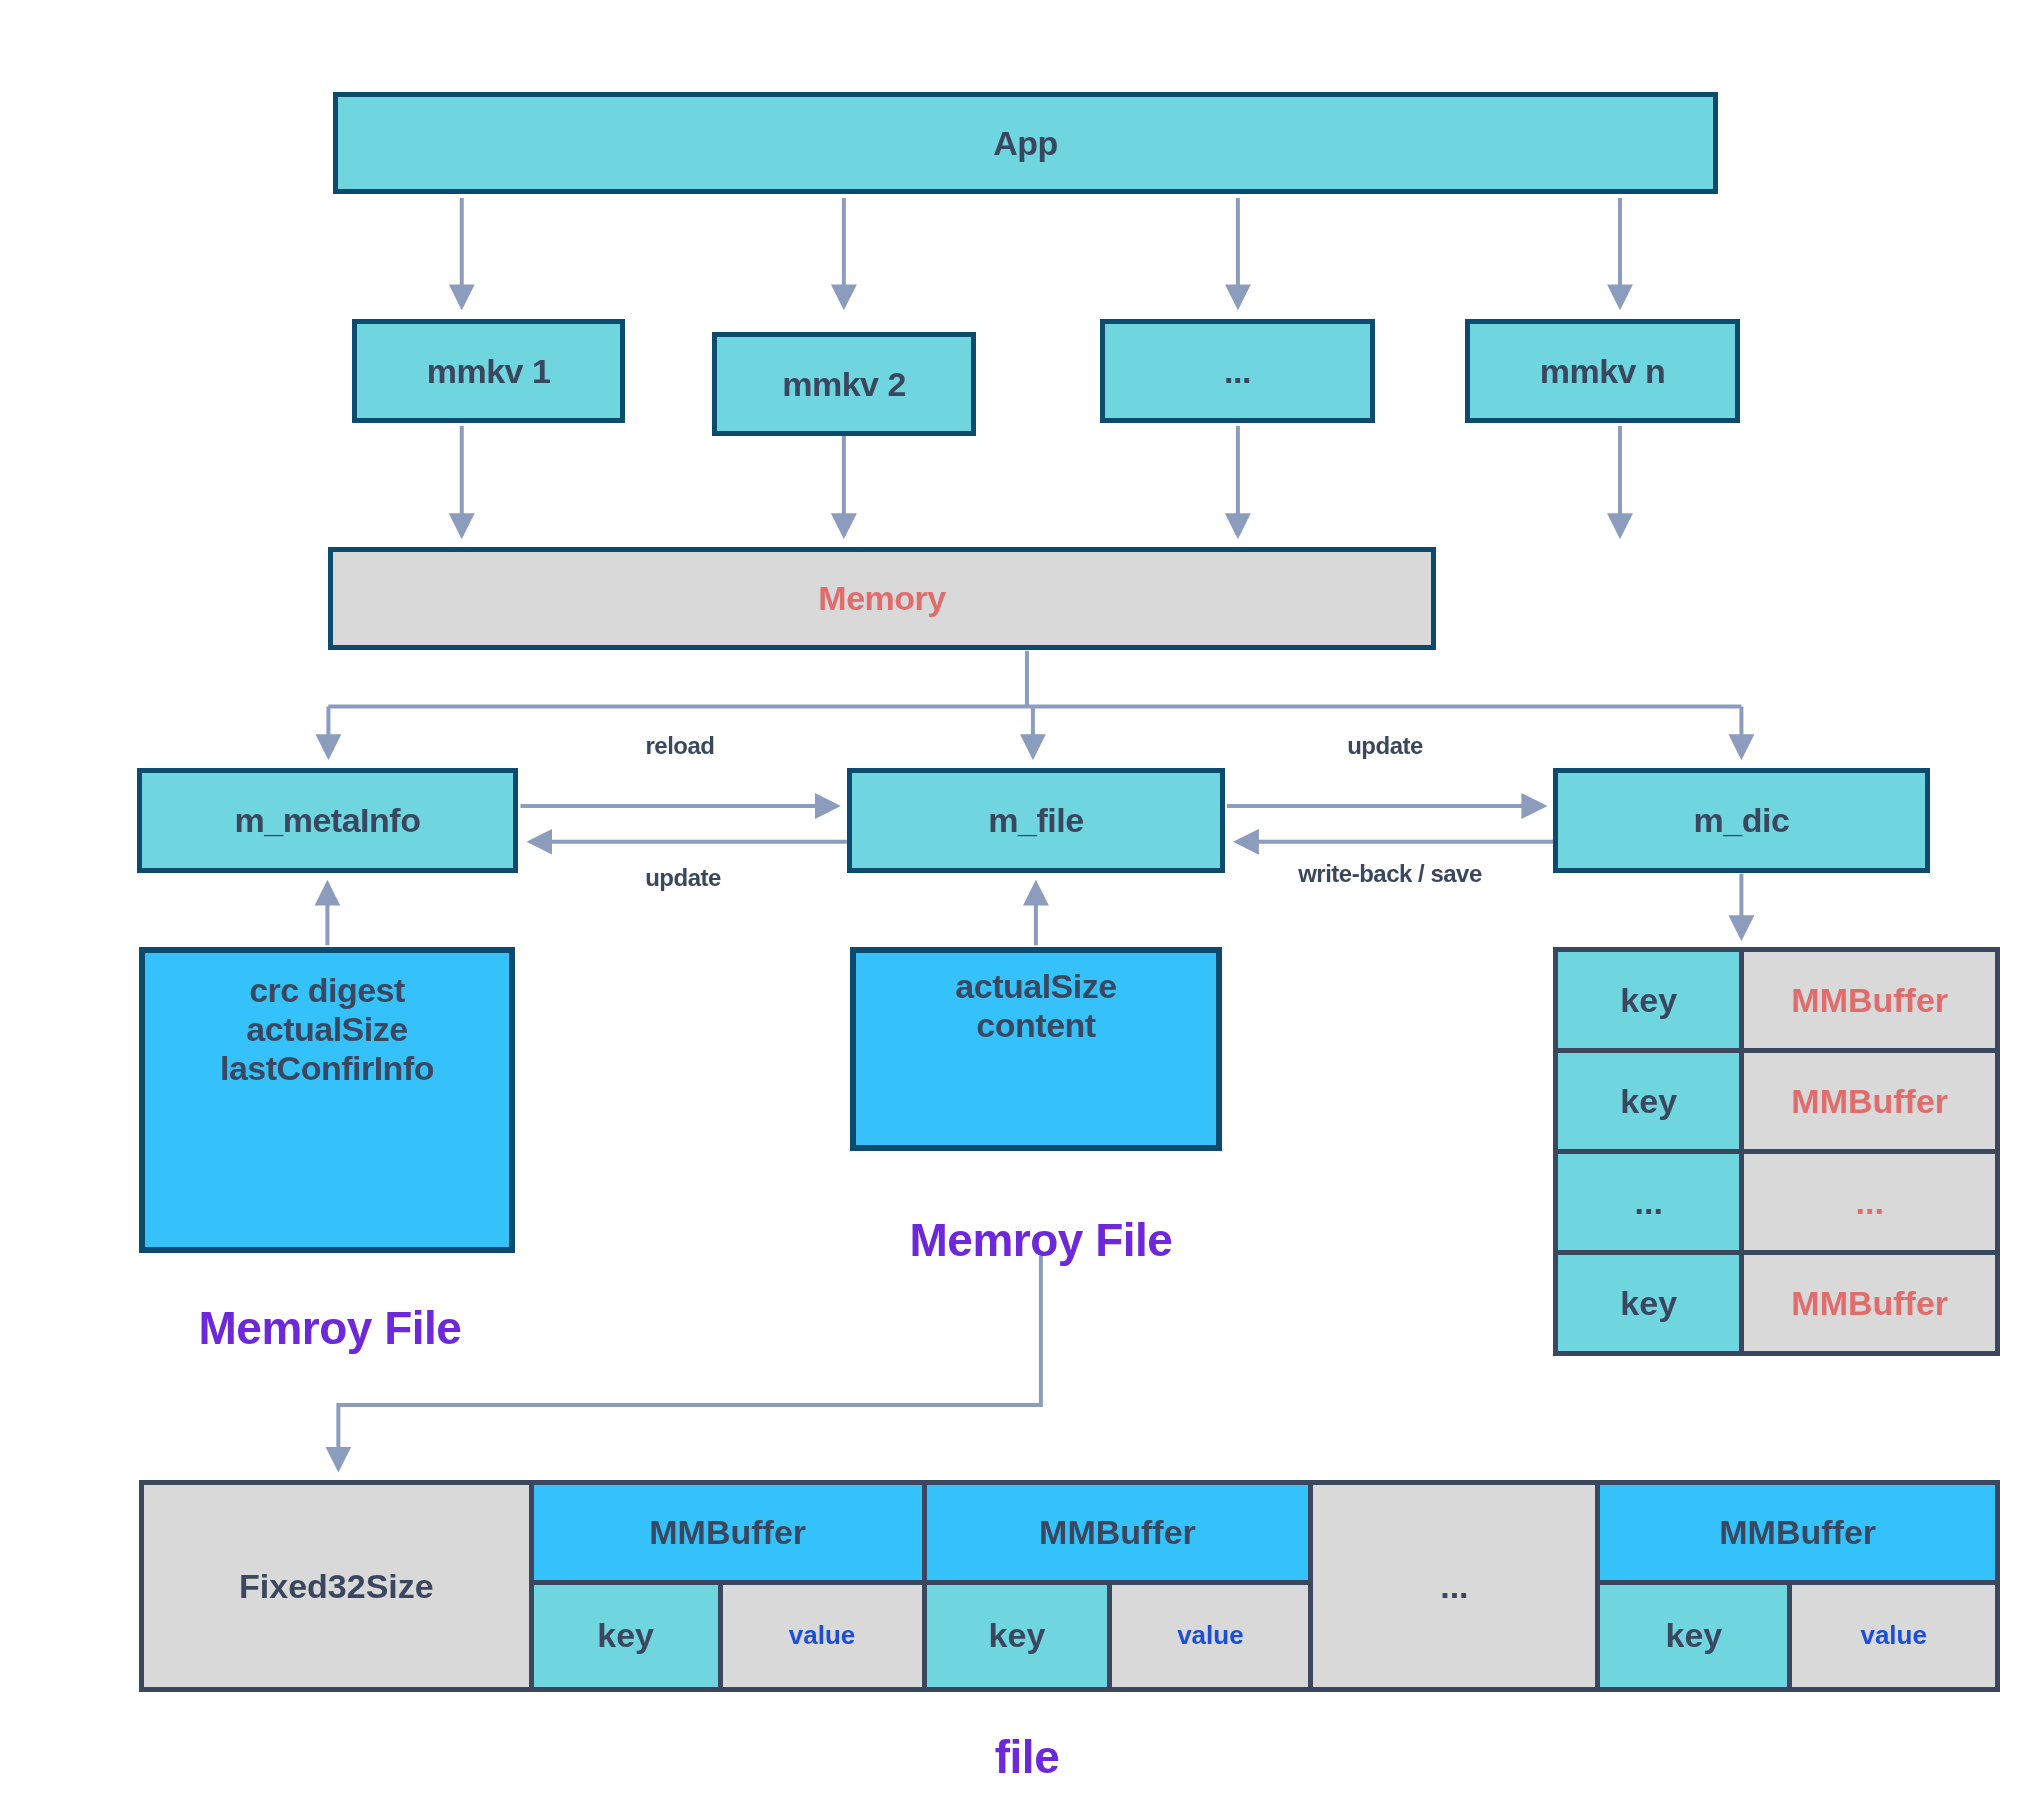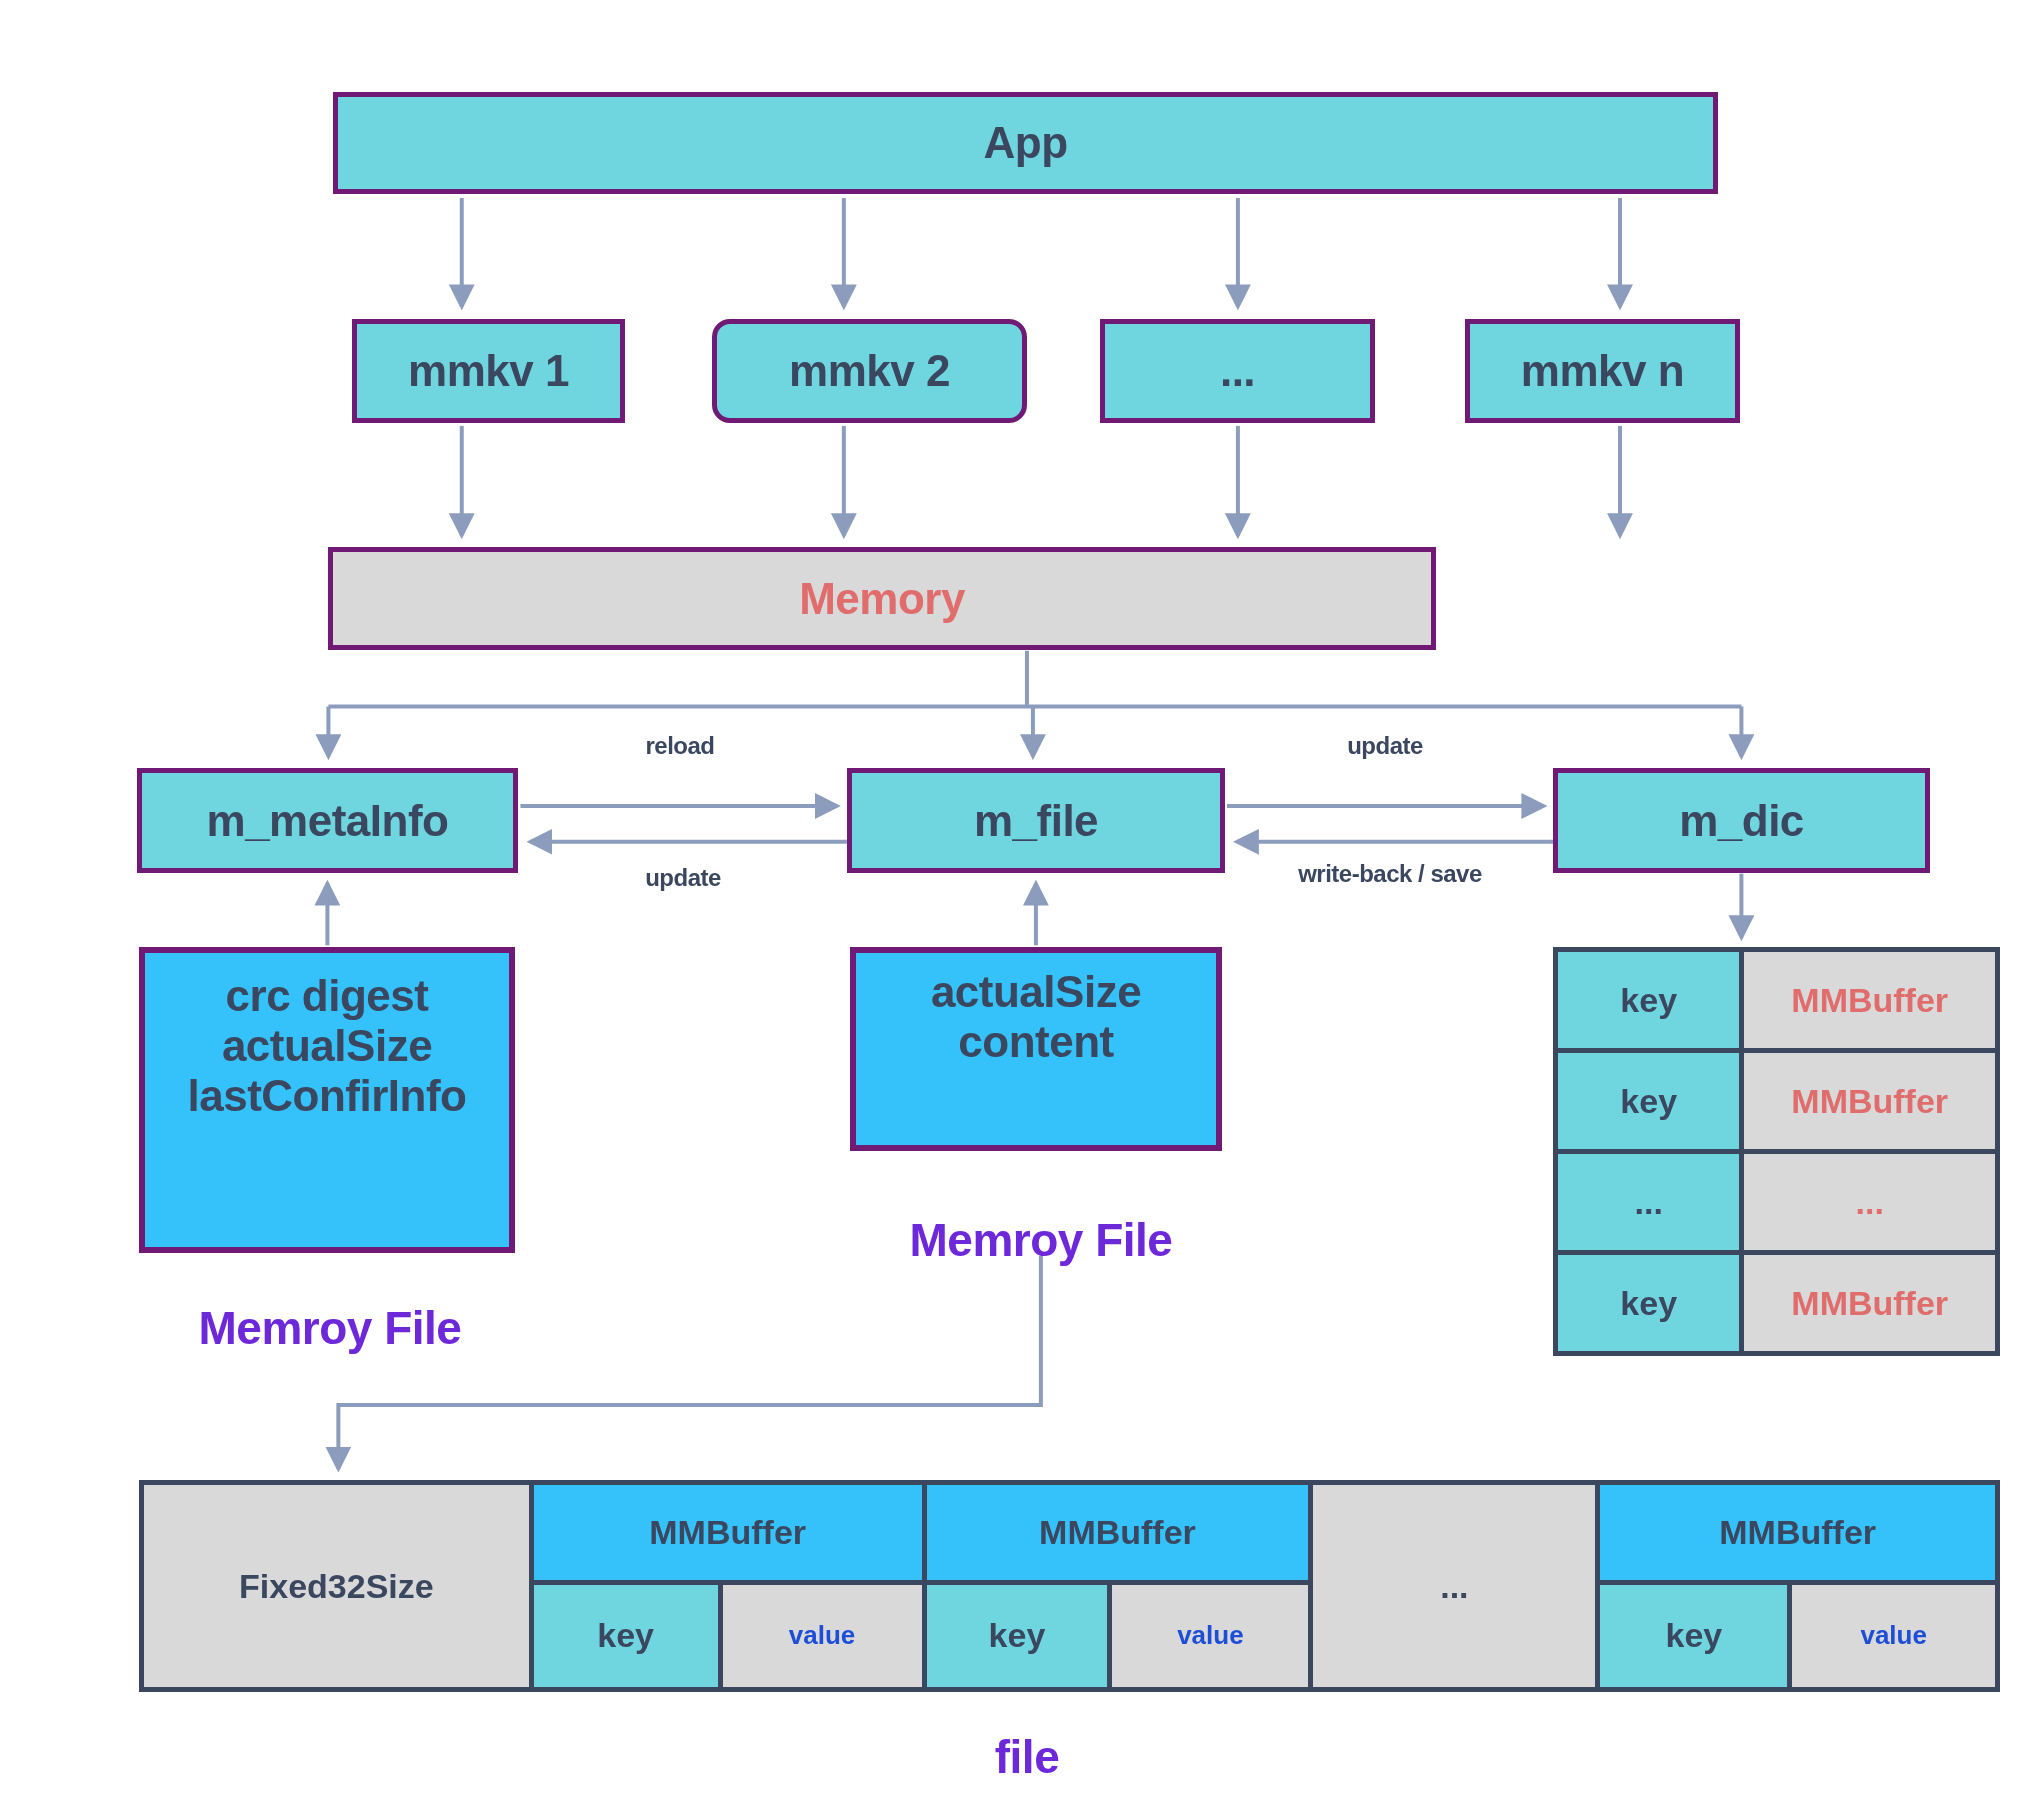--- a/index.html
+++ b/index.html
@@ -2,23 +2,23 @@
 <html><head>
 <meta charset="utf-8">
 <style>
   html,body{margin:0;padding:0;background:#ffffff;}
   #canvas{
     position:relative;width:2033px;height:1817px;background:#ffffff;
     font-family:"Liberation Sans","DejaVu Sans",sans-serif;
     font-weight:bold;color:#3a475f;overflow:hidden;
   }
   .box{
-    position:absolute;box-sizing:border-box;border:5px solid #701a75;
+    position:absolute;box-sizing:border-box;border:5px solid #0c4a6e;
     display:flex;align-items:center;justify-content:center;
-    font-size:44px;letter-spacing:-0.5px;
+    font-size:34px;letter-spacing:-0.5px;
   }
   .cyan{background:#6fd5df;}
   .blue{background:#35c2fb;border-width:6px;}
   .gray{background:#d9d9d9;}
   .coral-text{color:#e06c6c;}
   .stack{flex-direction:column;justify-content:flex-start;align-items:center;}
   .stack .line{display:block;}
   .diagram-label{
     position:absolute;transform:translateX(-50%);
     color:#6d28d9;font-size:46px;letter-spacing:-0.5px;white-space:nowrap;margin-top:11px;
@@ -94,21 +94,21 @@
     </g>
   </svg>
 
   <div class="box cyan" style="left:333px;top:92px;width:1385px;height:102px;">
     <span>App</span>
   </div>
 
   <div class="box cyan" style="left:328px;top:319px;width:273px;height:104px;margin-left:24px;">
     <span>mmkv 1</span>
   </div>
-  <div class="box cyan" style="left:712px;top:319px;width:315px;height:104px;border-radius:18px;">
+  <div class="box cyan" style="left:712px;top:332px;width:264px;height:104px;">
     <span>mmkv 2</span>
   </div>
   <div class="box cyan" style="left:1100px;top:319px;width:275px;height:104px;">
     <span>...</span>
   </div>
   <div class="box cyan" style="left:1465px;top:319px;width:275px;height:104px;">
     <span>mmkv n</span>
   </div>
 
   <div class="box gray" style="left:328px;top:547px;width:1108px;height:103px;">

